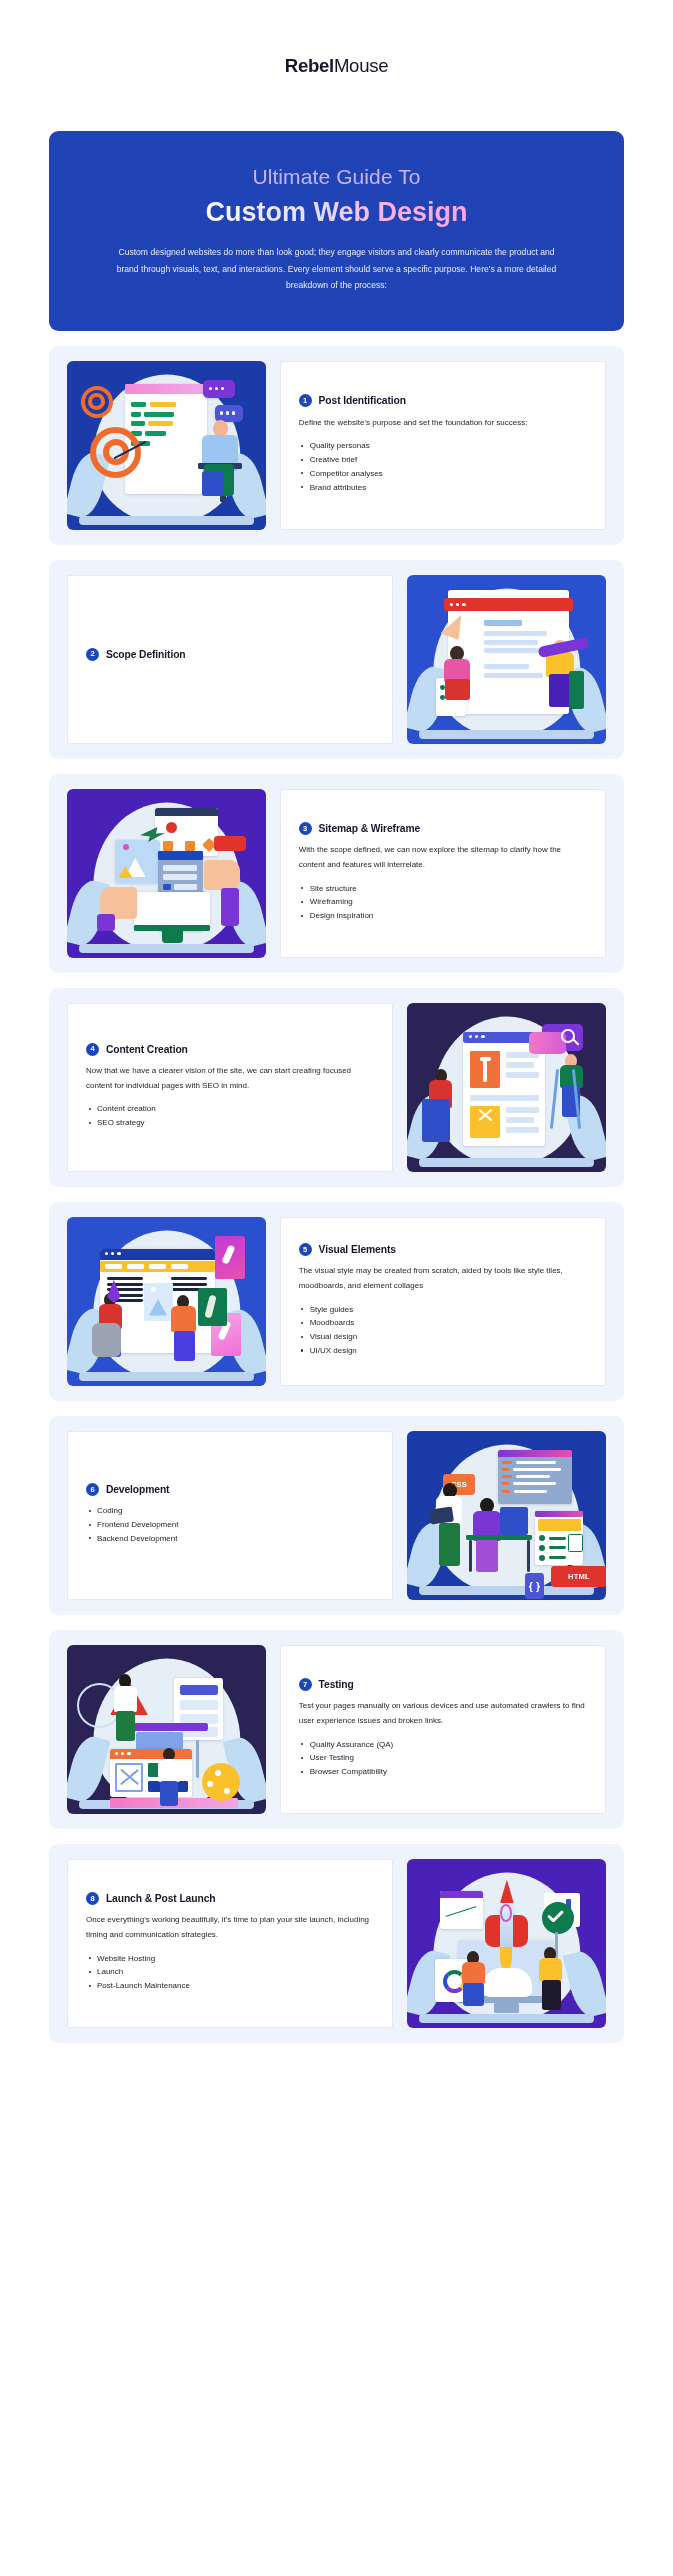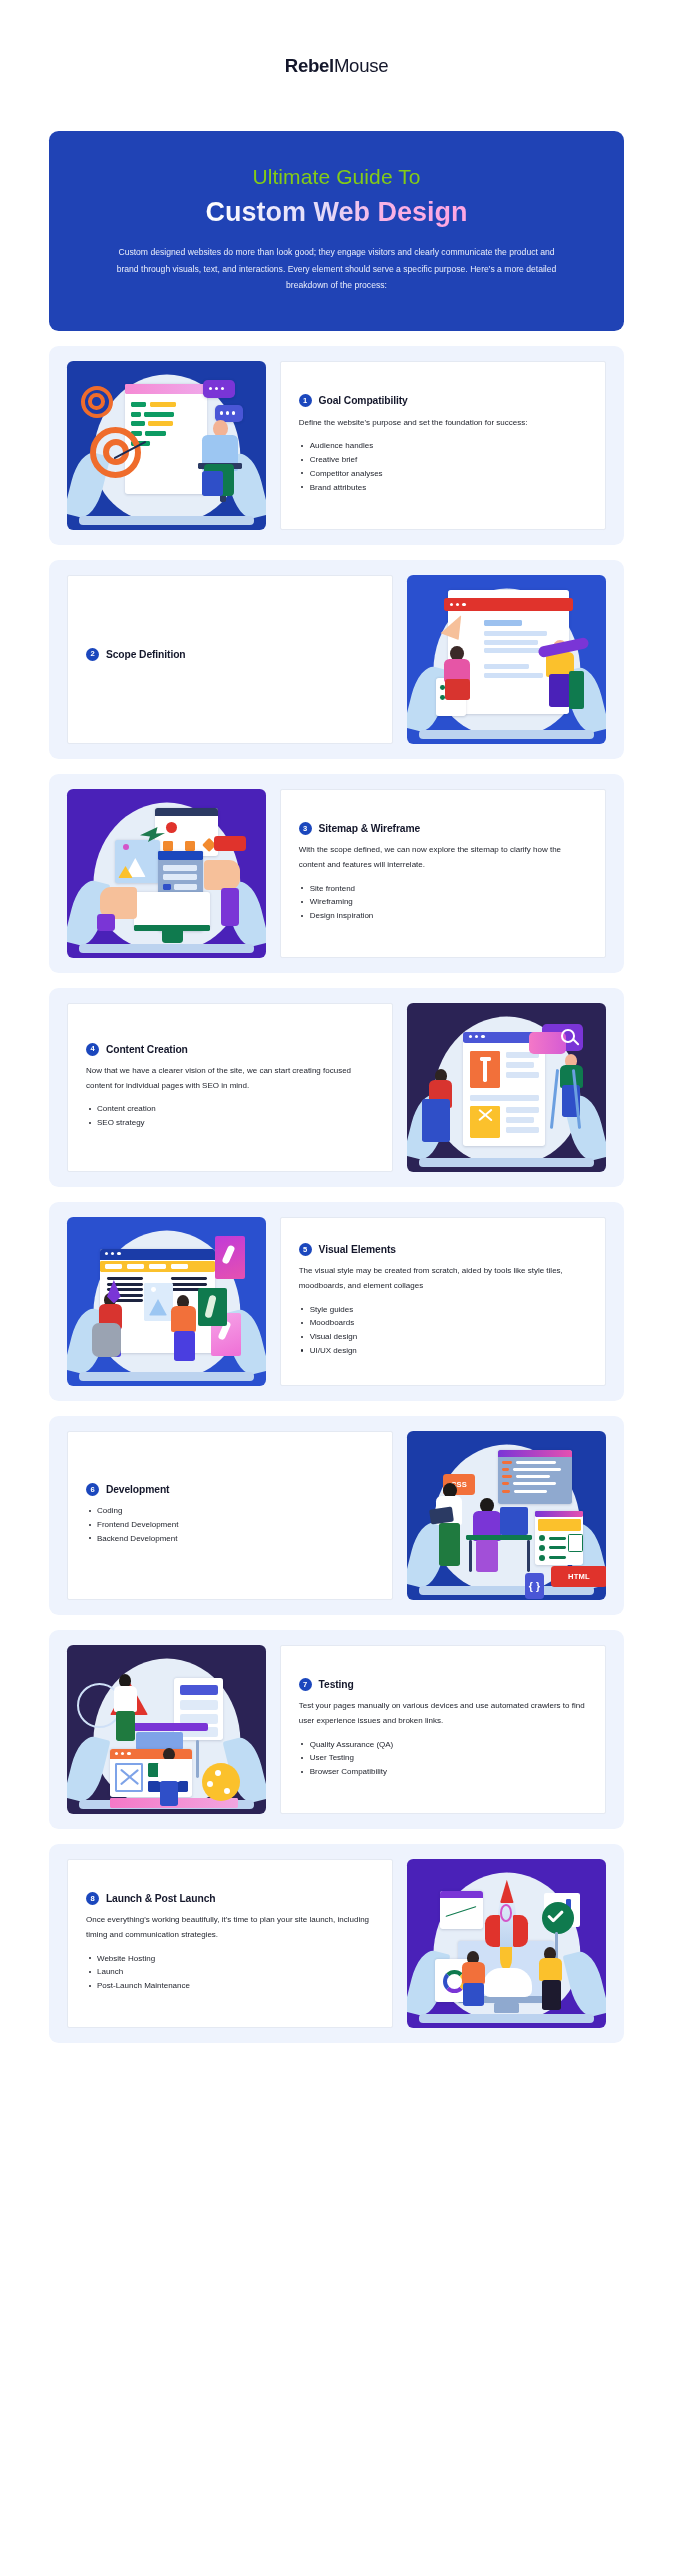--- a/index.html
+++ b/index.html
@@ -31,21 +31,21 @@
   .hero {
     margin: 0 49px;
     background: #2043b5;
     border-radius: 9.6px;
     padding: 33px 38px 37px;
     text-align: center;
   }
   .hero-line1 {
     font-size: 21px;
     font-weight: 400;
-    color: #84cc16;
+    color: #c4b5fd;
     letter-spacing: 0.1px;
     line-height: 1.25;
   }
   .hero-line2 {
     font-size: 27px;
     font-weight: 700;
     margin-top: 6.2px;
     line-height: 1.2;
     background: linear-gradient(90deg, #ffffff 0%, #e8e6fb 28%, #e3d9f8 46%, #f9b2e4 68%, #ffa5e2 100%);
     -webkit-background-clip: text;
@@ -249,25 +249,25 @@
       <div class="person-head" style="left:146px;top:59px;width:15px;height:16.5px;background:#f3b395;"></div>
       <div class="person-body" style="left:135px;top:74px;width:36px;height:36px;background:#9cc6f2;"></div>
       <div class="bar" style="left:131px;top:102px;width:44px;height:5.5px;background:#2b3a63;"></div>
       <div class="bar" style="left:153px;top:107px;width:6.2px;height:34px;background:#2b3a63;"></div>
       <div class="person-body" style="left:137px;top:103px;width:30px;height:32px;background:#0f7a4e;border-radius:4.1px;"></div>
       <div class="bar" style="left:135px;top:110px;width:20.6px;height:25px;background:#2f4fc8;border-radius:2.7px;"></div>
       </div>
       <div class="textbox">
        <div class="step-head">
          <span class="badge">1</span>
-         <h2 class="step-title">Goal Compatibility</h2>
+         <h2 class="step-title">Post Identification</h2>
        </div>
        <p class="step-desc">Define the website's purpose and set the foundation for success:</p>
        <ul class="step-list">
-         <li>Audience handles</li>
+         <li>Quality personas</li>
           <li>Creative brief</li>
           <li>Competitor analyses</li>
           <li>Brand attributes</li>
        </ul>
      </div>
     </section>
     <section class="step-panel reverse">
       <div class="illus" style="background:#2a50cf">
         <div class="blob"></div>
     <div class="leaf" style="left:4.1px;bottom:12.4px;transform:rotate(14deg);"></div>
@@ -345,21 +345,21 @@
       <div class="bar" style="left:154px;top:99px;width:18px;height:38px;background:#7a35d6;border-radius:3.4px;"></div>
       <div class="bar" style="left:30px;top:125px;width:18px;height:16.5px;background:#7a35d6;border-radius:3.4px;"></div>
       </div>
       <div class="textbox">
        <div class="step-head">
          <span class="badge">3</span>
          <h2 class="step-title">Sitemap &amp; Wireframe</h2>
        </div>
        <p class="step-desc">With the scope defined, we can now explore the sitemap to clarify how the content and features will interrelate.</p>
        <ul class="step-list">
-         <li>Site frontend</li>
+         <li>Site structure</li>
           <li>Wireframing</li>
           <li>Design inspiration</li>
        </ul>
      </div>
     </section>
     <section class="step-panel reverse">
       <div class="illus" style="background:#2b2355">
         <div class="blob"></div>
     <div class="leaf" style="left:4.1px;bottom:12.4px;transform:rotate(14deg);"></div>
     <div class="leaf r" style="right:4.1px;bottom:11px;transform:rotate(-14deg);"></div>

